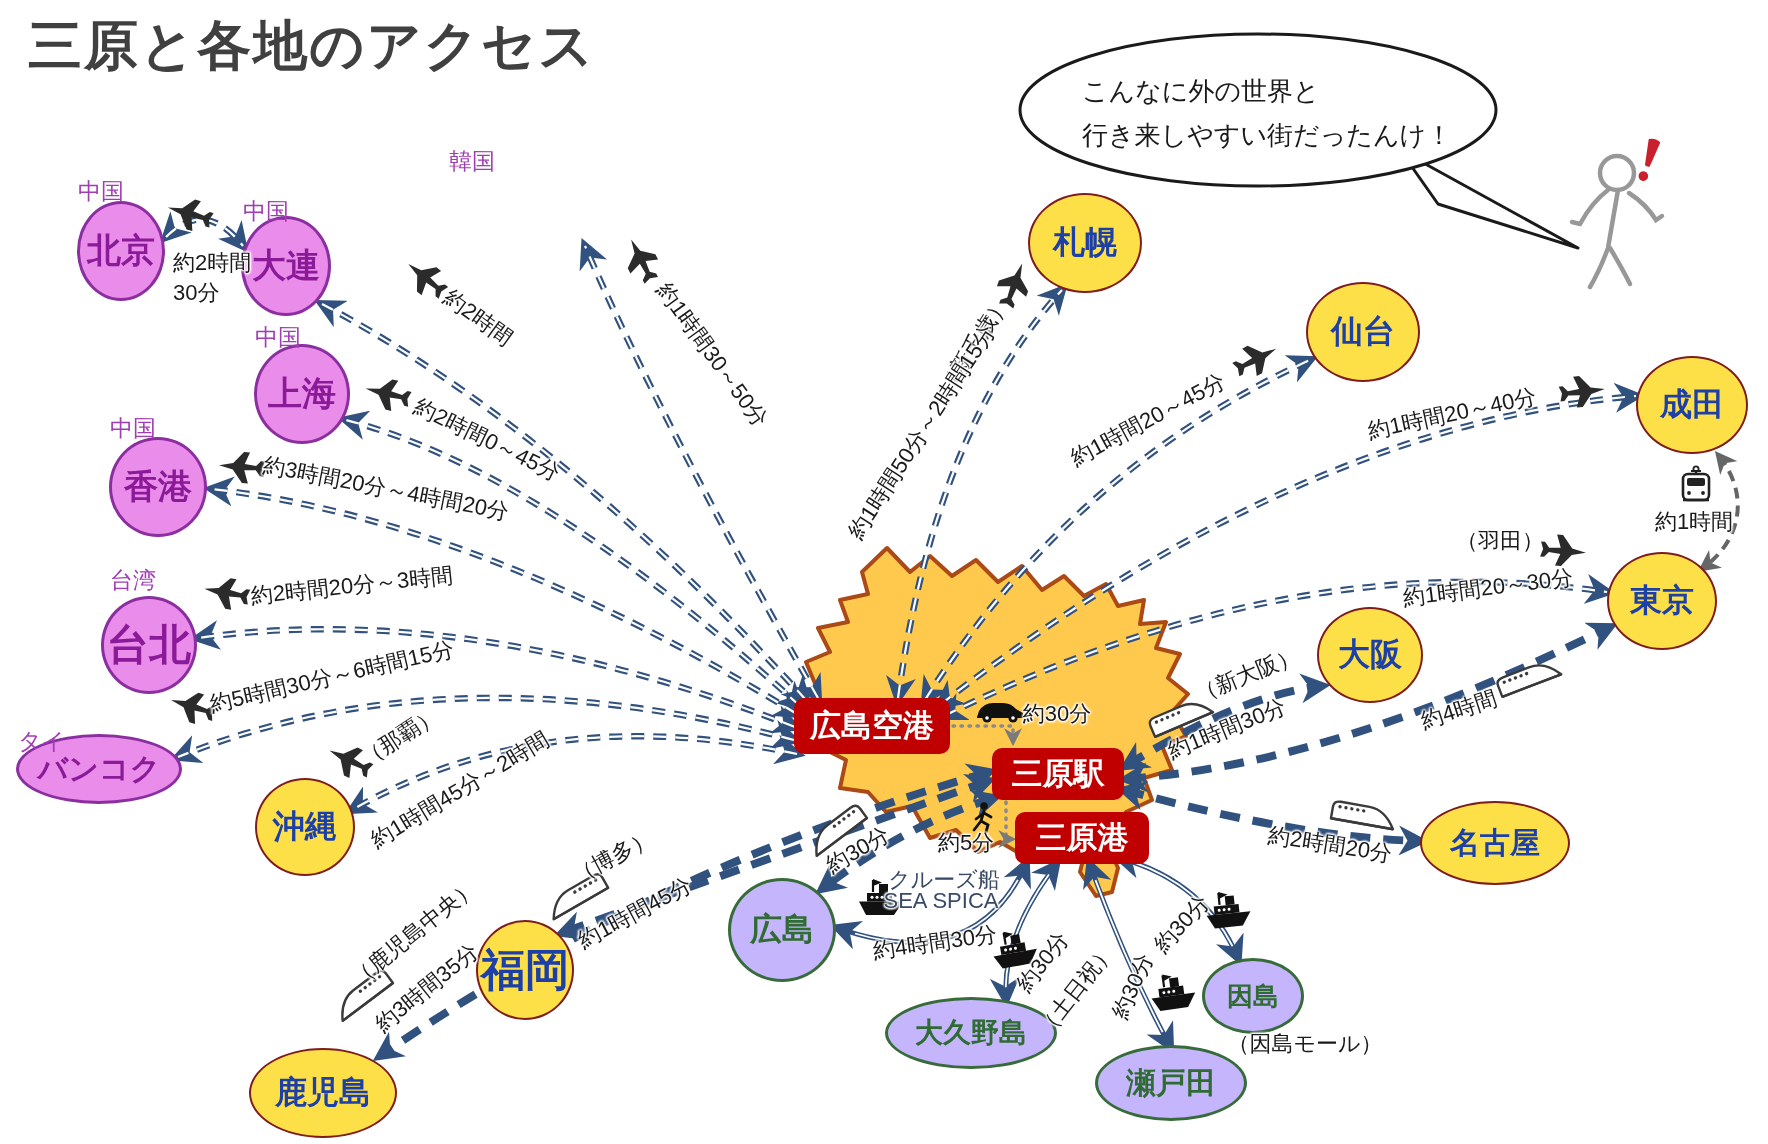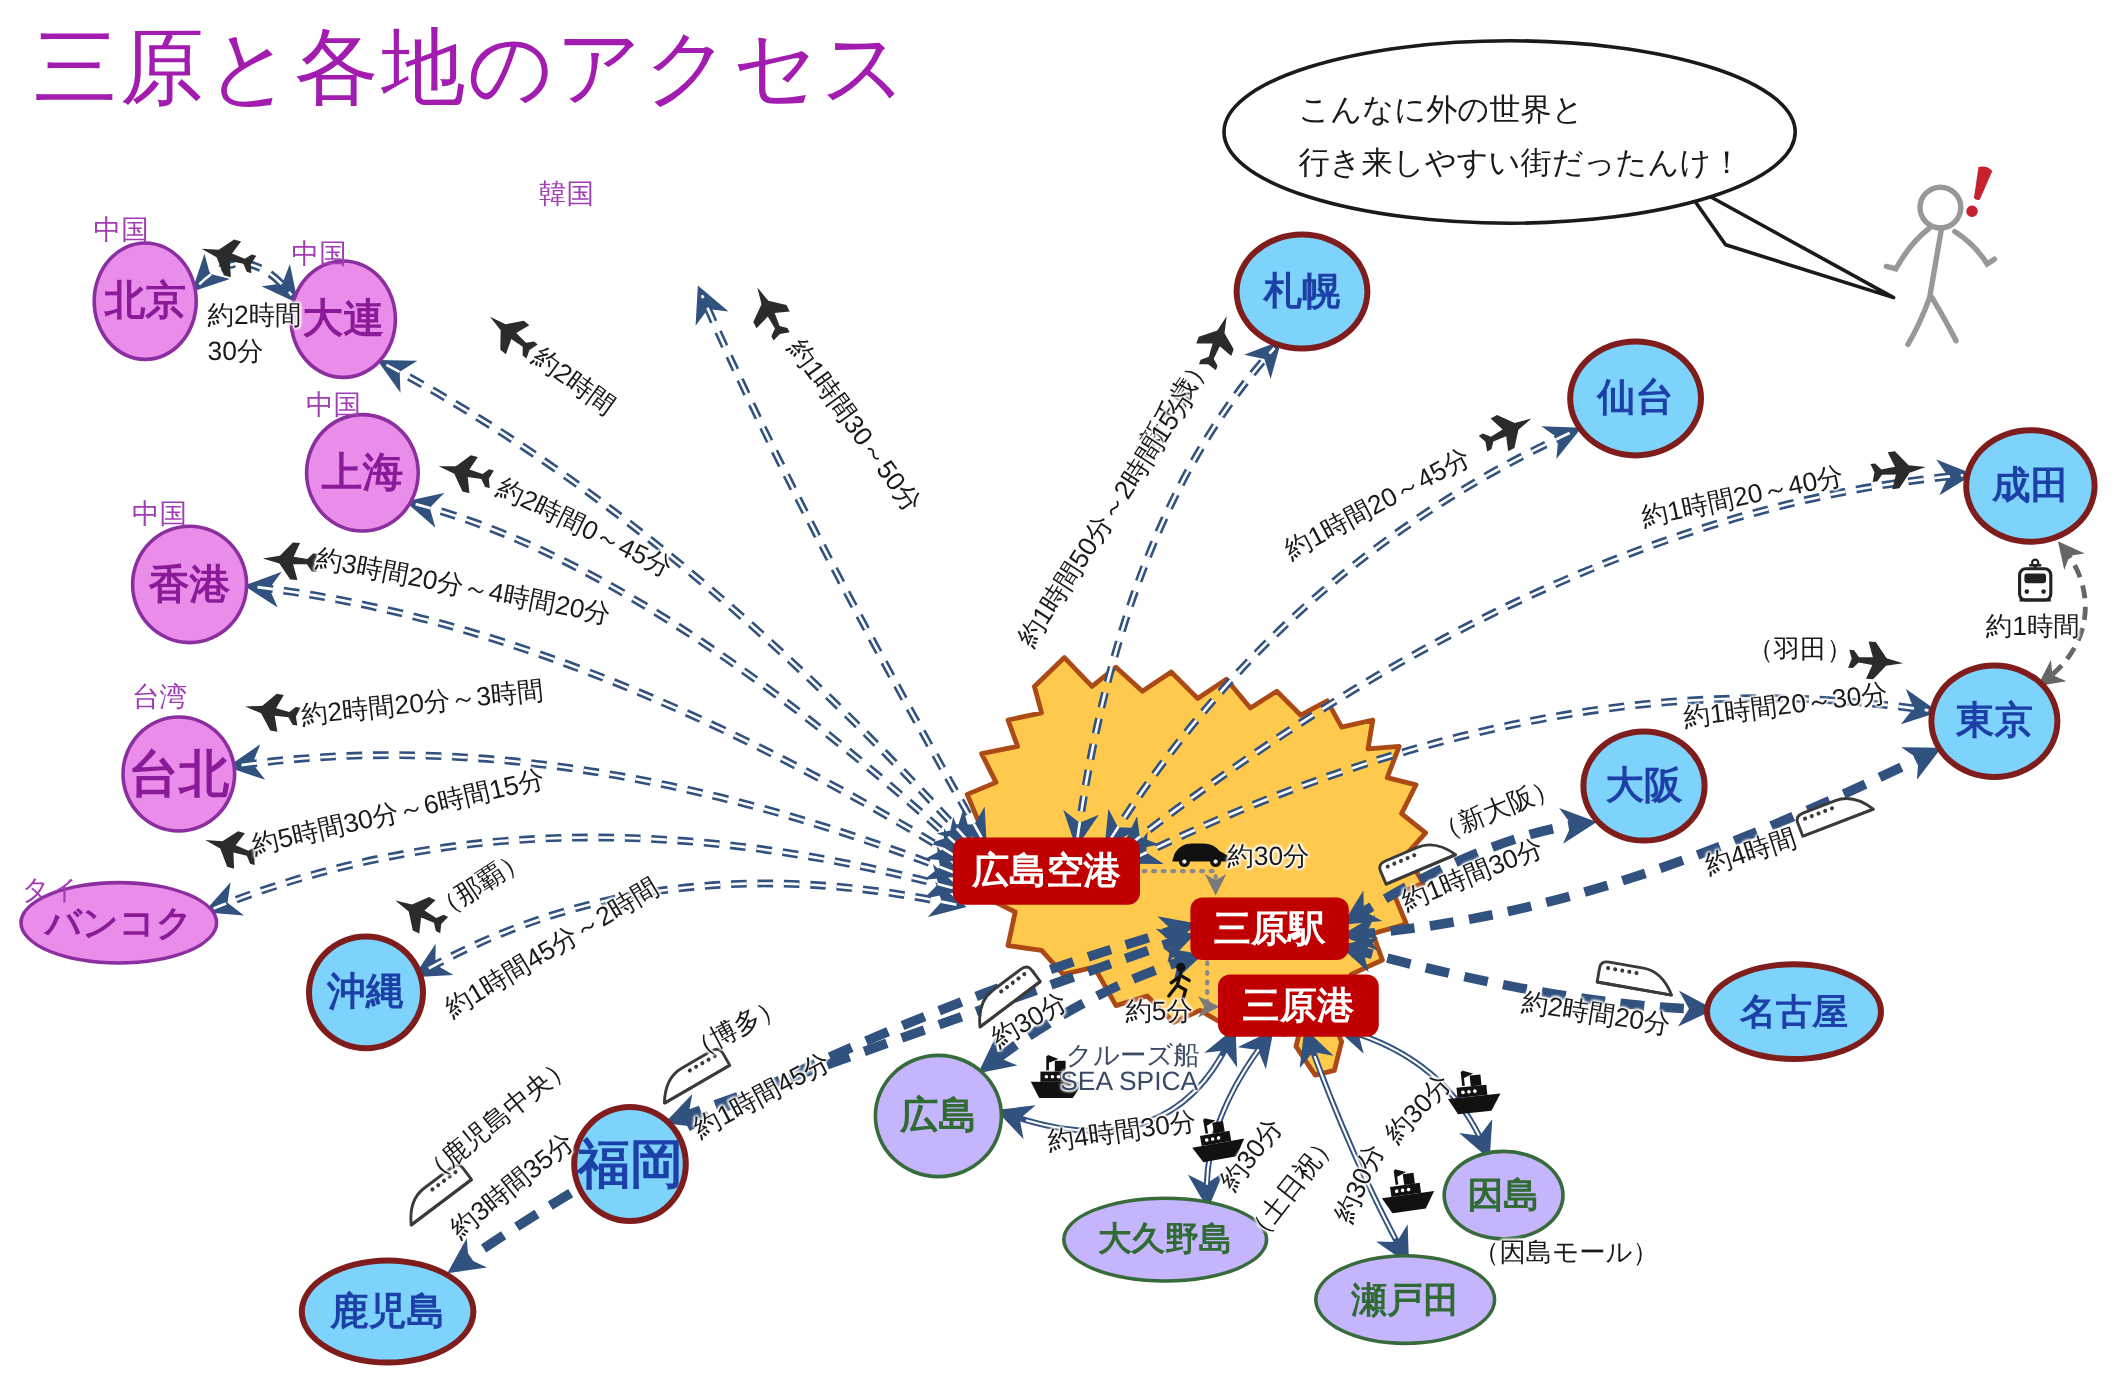--- a/index.html
+++ b/index.html
@@ -1,24 +1,24 @@
 <!DOCTYPE html>
 <html><head>
 <meta charset="utf-8">
 <style>
   html,body{margin:0;padding:0;background:#fff;}
   #stage{position:relative;width:1768px;height:1144px;overflow:hidden;background:#fff;
          font-family:"Liberation Sans","DejaVu Sans",sans-serif;}
   #lines{position:absolute;left:0;top:0;z-index:1;}
-  .title{position:absolute;left:28px;top:10px;font-size:70px;font-weight:400;color:#a21caf;
+  .title{position:absolute;left:28px;top:10px;font-size:54px;font-weight:700;color:#404040;
          letter-spacing:2px;z-index:5;}
   .node{position:absolute;display:flex;align-items:center;justify-content:center;
         border-radius:50%;font-weight:bold;box-sizing:border-box;z-index:4;text-align:center;}
   .intl{background:#ea8dea;border:3px solid #8b2fa0;color:#8b1a99;}
-  .dom {background:#7dd3fc;border:5px solid #7f1d1d;color:#1d3fa8;}
+  .dom {background:#fde047;border:2px solid #7f1d1d;color:#1d3fa8;}
   .loc {background:#c4b5fd;border:3px solid #376b3a;color:#2f6b33;}
   .hub{position:absolute;background:#c00000;color:#fff;font-weight:bold;border-radius:10px;
        display:flex;align-items:center;justify-content:center;z-index:6;}
   .country{position:absolute;color:#a03cb4;font-size:23px;z-index:5;white-space:nowrap;}
   .dur{position:absolute;color:#1a1a1a;font-size:22px;white-space:nowrap;z-index:5;
        text-shadow:0 0 3px #fff,0 0 3px #fff,1px 1px 2px #fff,-1px -1px 2px #fff,1px -1px 2px #fff,-1px 1px 2px #fff;}
   .bubbletext{position:absolute;color:#1a1a1a;font-size:26px;white-space:nowrap;z-index:7;}
 </style>
 </head>
 <body>
@@ -220,21 +220,21 @@
 <div class="node dom" style="left:1028px;top:193px;width:114px;height:100px;font-size:32px;">札幌</div>
 <div class="node dom" style="left:1306px;top:282px;width:114px;height:100px;font-size:32px;">仙台</div>
 <div class="node dom" style="left:1636px;top:356px;width:112px;height:98px;font-size:32px;">成田</div>
 <div class="node dom" style="left:1607px;top:552px;width:110px;height:98px;font-size:32px;">東京</div>
 <div class="node dom" style="left:1317px;top:607px;width:106px;height:96px;font-size:32px;">大阪</div>
 <div class="node dom" style="left:1420px;top:801px;width:150px;height:84px;font-size:30px;">名古屋</div>
 
 <div class="node loc" style="left:728px;top:878px;width:108px;height:104px;font-size:32px;">広島</div>
 <div class="node loc" style="left:885px;top:997px;width:172px;height:72px;font-size:28px;">大久野島</div>
 <div class="node loc" style="left:1095px;top:1045px;width:152px;height:76px;font-size:30px;">瀬戸田</div>
-<div class="node loc" style="left:1202px;top:958px;width:102px;height:76px;font-size:30px;">因島</div>
+<div class="node loc" style="left:1202px;top:958px;width:102px;height:76px;font-size:26px;">因島</div>
 
 <div class="hub" style="left:794px;top:698px;width:156px;height:56px;font-size:31px;">広島空港</div>
 <div class="hub" style="left:992px;top:748px;width:132px;height:52px;font-size:31px;">三原駅</div>
 <div class="hub" style="left:1015px;top:812px;width:134px;height:52px;font-size:31px;">三原港</div>
 
 <div class="dur" style="left:173px;top:248px;">約2時間</div>
 <div class="dur" style="left:173px;top:278px;">30分</div>
 <div class="dur" style="left:478px;top:318px;transform:translate(-50%,-50%) rotate(36deg);">約2時間</div>
 <div class="dur" style="left:712px;top:355px;transform:translate(-50%,-50%) rotate(54deg);">約1時間30～50分</div>
 <div class="dur" style="left:487px;top:440px;transform:translate(-50%,-50%) rotate(26deg);">約2時間0～45分</div>

